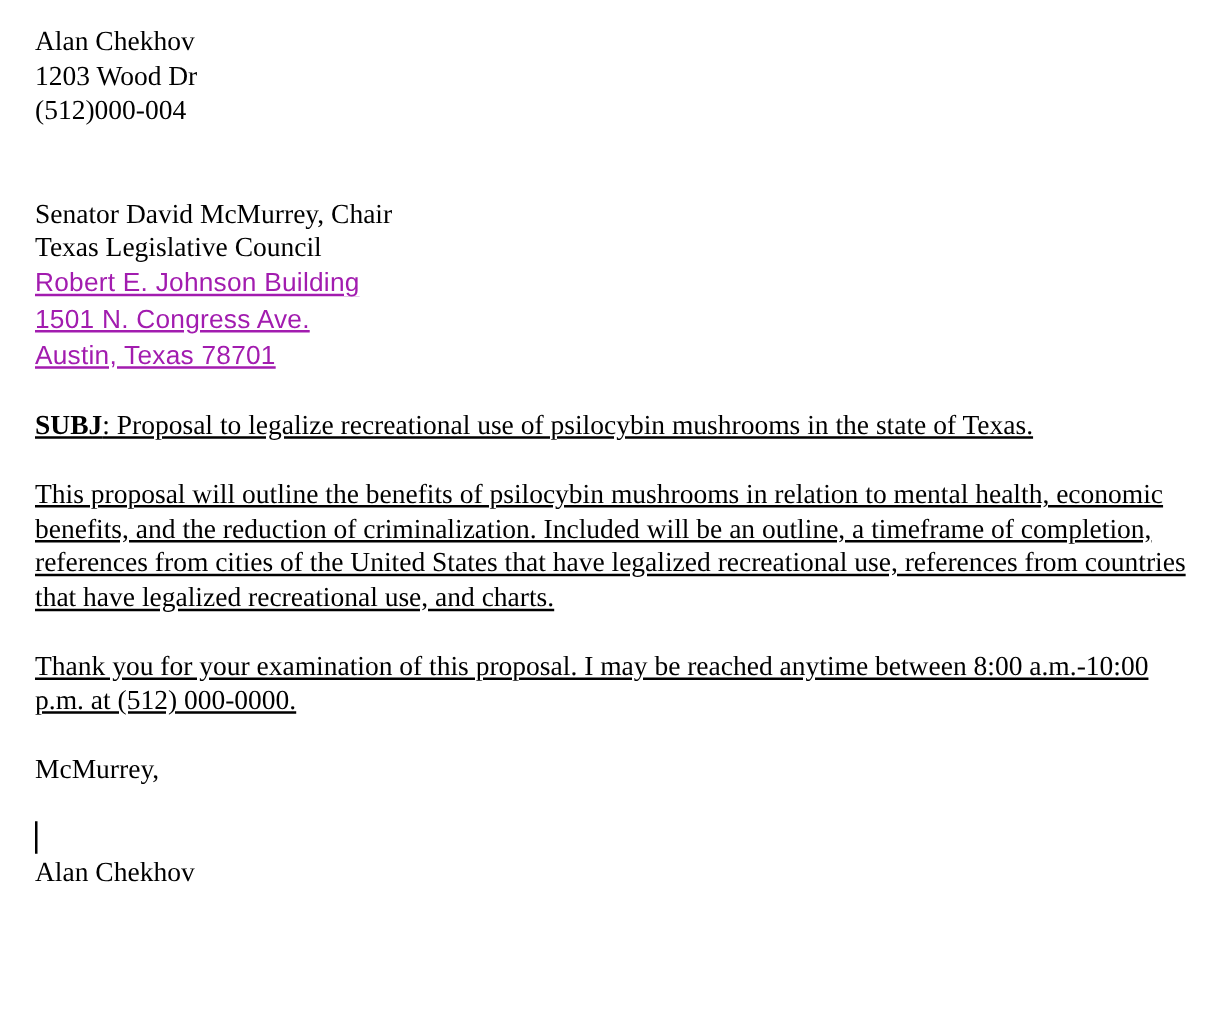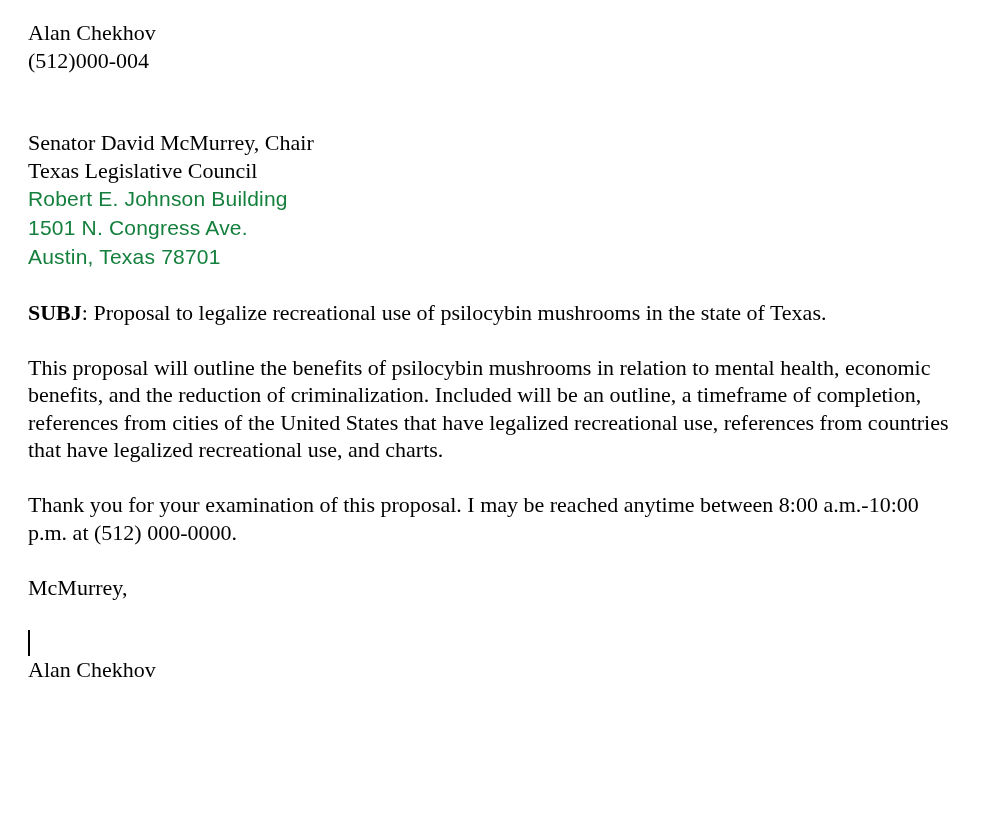--- a/index.html
+++ b/index.html
@@ -19,41 +19,43 @@
     line-height: 27.5px;
     color: #000000;
     overflow: hidden;
   }
   .line { white-space: nowrap; }
   .blank { height: 27.5px; }
   .sans {
     font-family: "Liberation Sans", "DejaVu Sans", sans-serif;
     font-size: 21px;
     line-height: 29px;
-    color: #15803d;
+    color: #a21caf;
     letter-spacing: 0.2px;
+    text-decoration: underline;
   }
-  .para { white-space: normal; }
+  .para { white-space: normal; text-decoration: underline; }
   .subject-label { font-weight: bold; }
   .caret-line { height: 27.5px; position: relative; }
   .caret {
     display: inline-block;
     width: 2px;
     height: 26px;
     background: #000000;
     vertical-align: middle;
     margin-top: -3px;
   }
 </style>
 </head>
 <body>
 
 <div class="page">
 
   <div class="line">Alan Chekhov</div>
+  <div class="line">1203 Wood Dr</div>
   <div class="line">(512)000-004</div>
 
   <div class="blank"></div>
 
 
   <div class="blank"></div>
 
   <div class="line">Senator David McMurrey, Chair</div>
   <div class="line">Texas Legislative Council</div>
 

